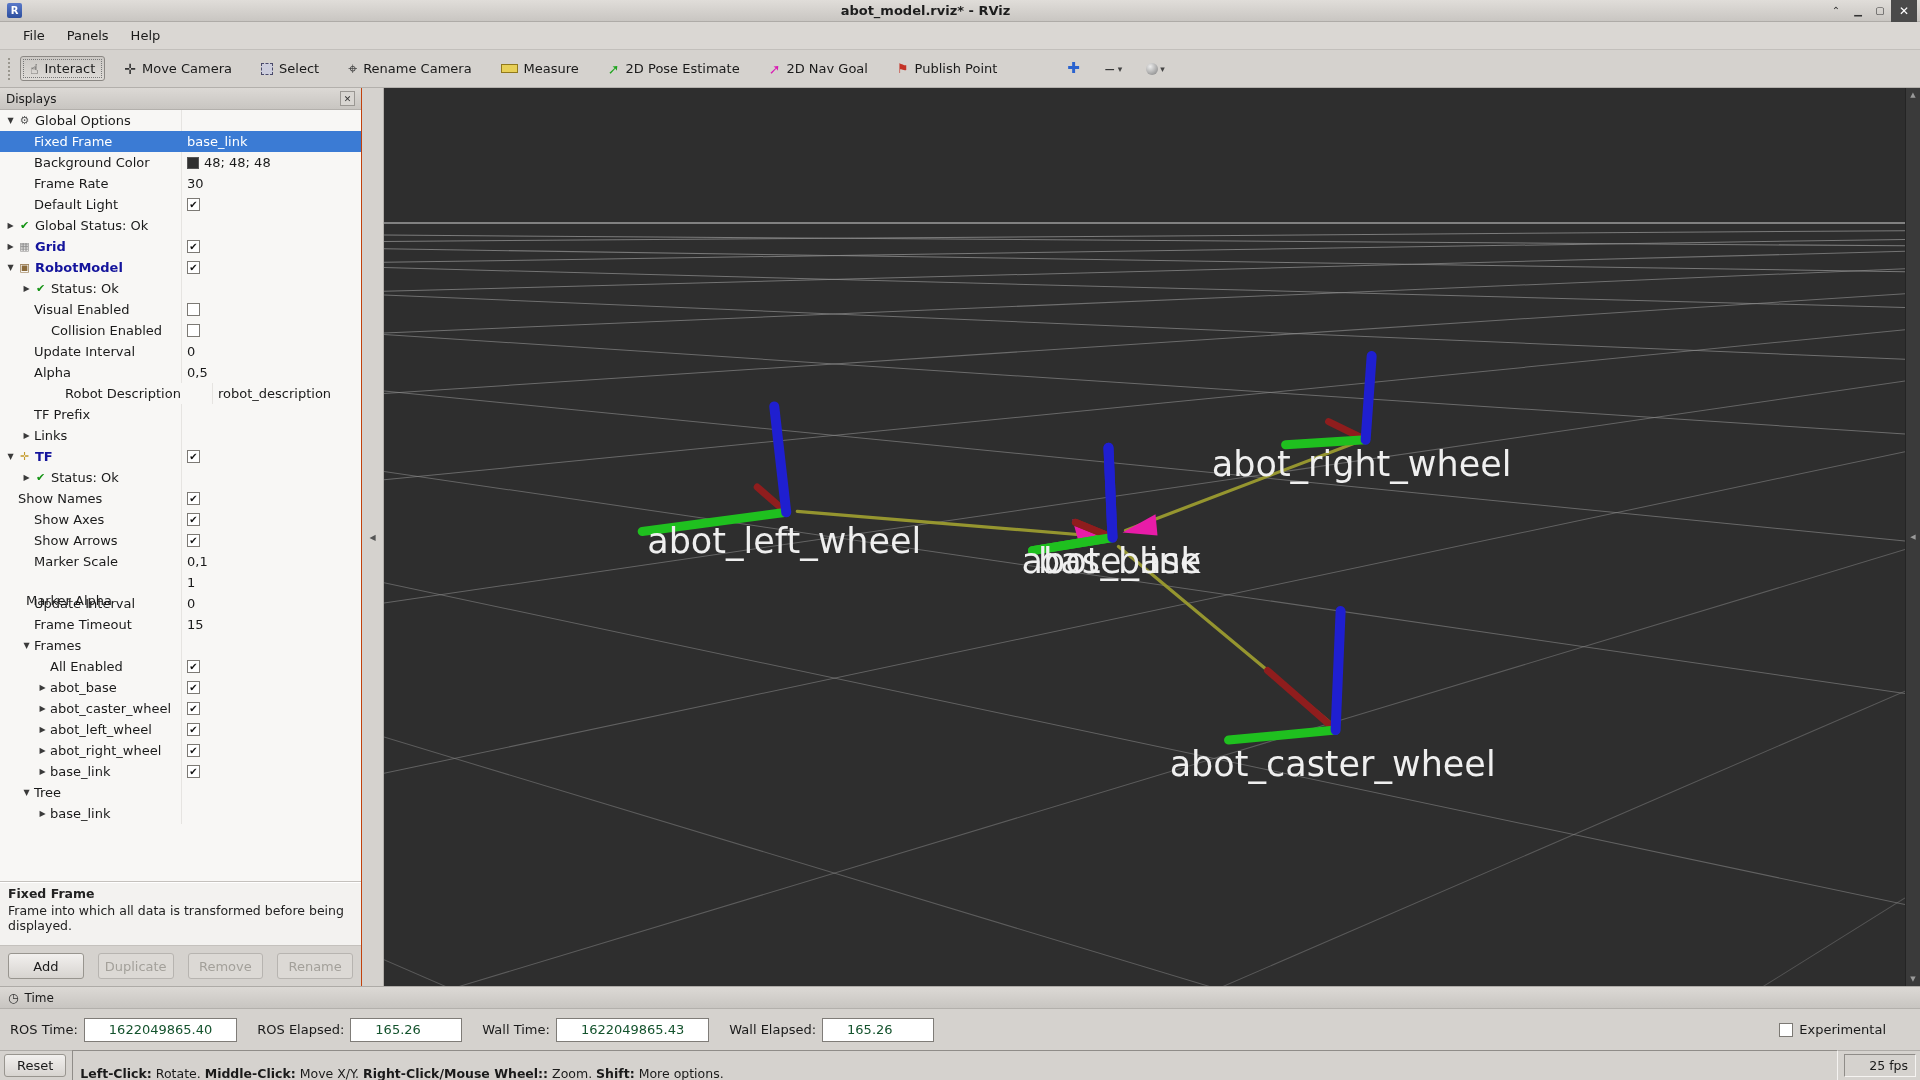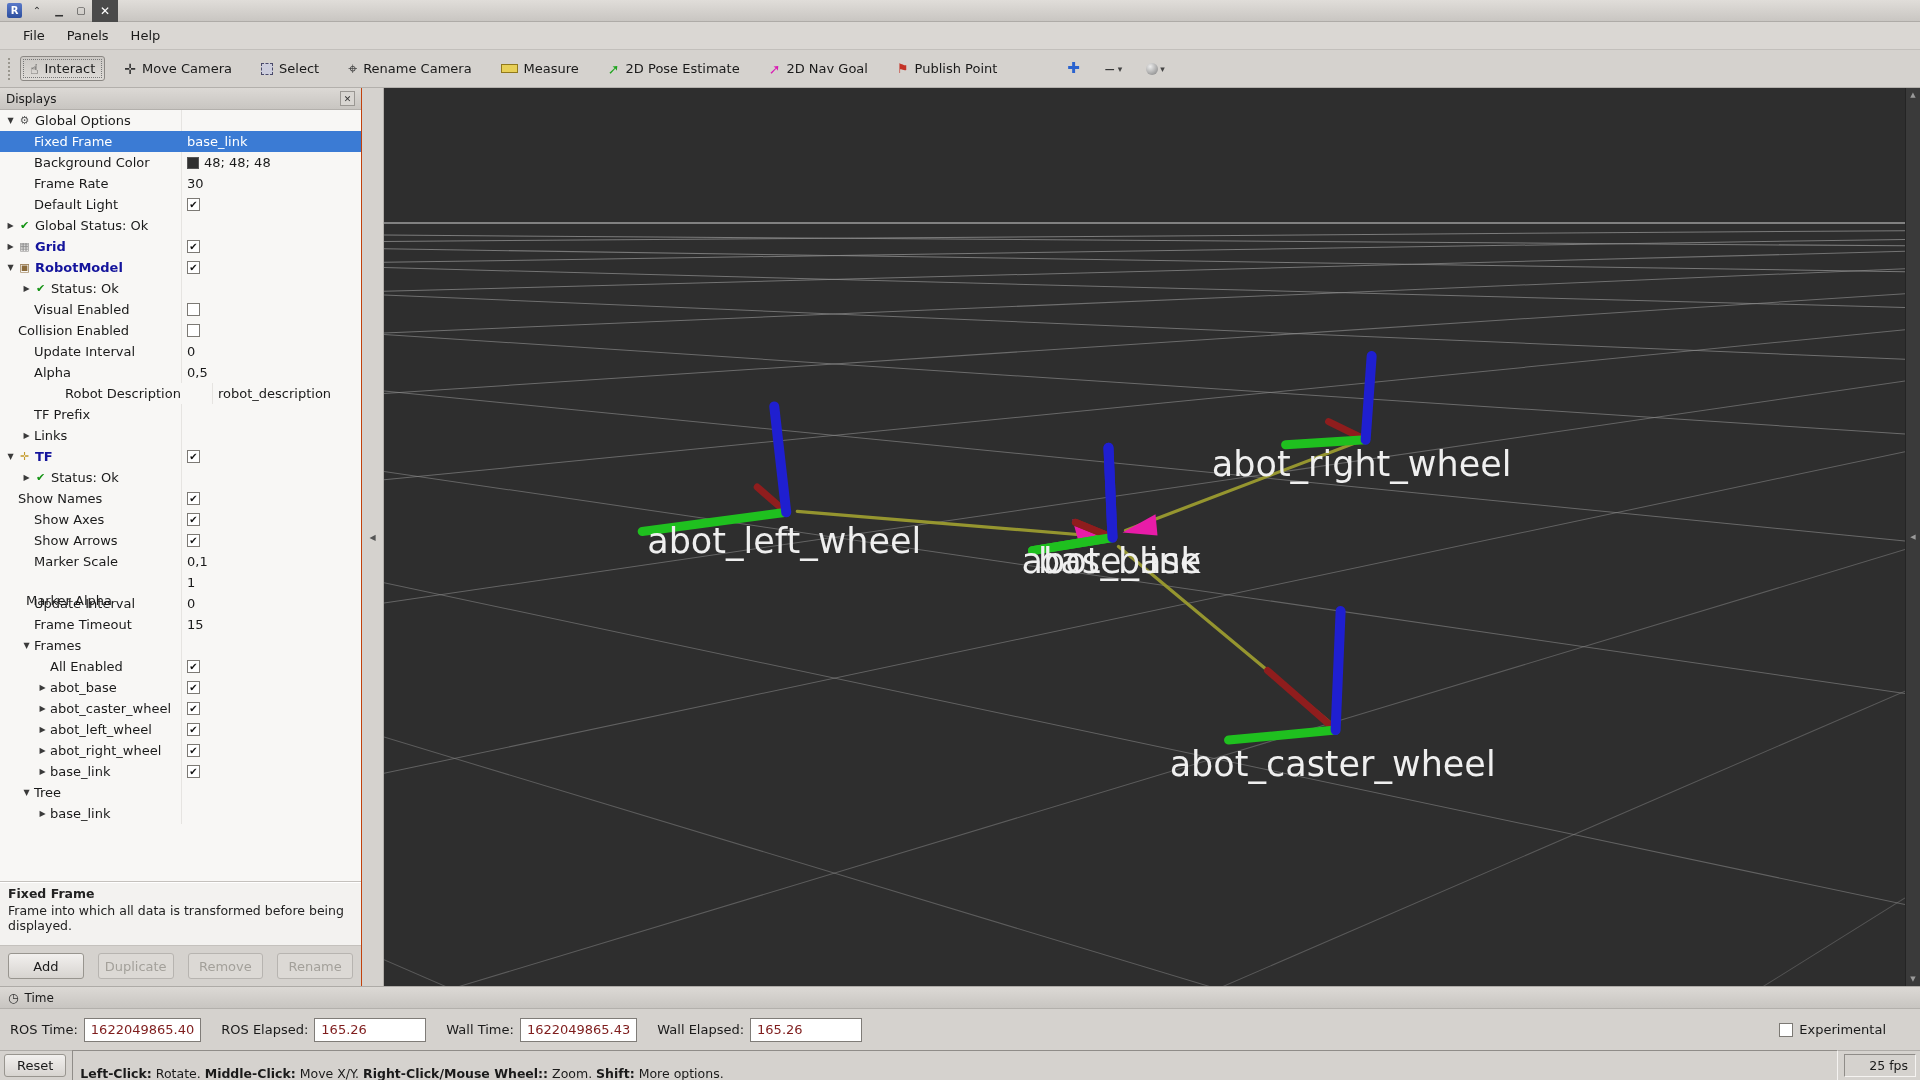--- a/index.html
+++ b/index.html
@@ -74,38 +74,39 @@
   .viewport svg{width:100%;height:100%;display:block}
   .right-strip{width:15px;background:#3a3a3a;border-left:1px solid #242424;display:flex;flex-direction:column;align-items:center;justify-content:space-between;padding:3px 0;color:#9a9a9a;font-size:7px}
 
   
   .time-panel{height:64px;background:#d5d2ce;border-top:1px solid #aeaba7;display:flex;flex-direction:column}
   .time-header{height:22px;background:linear-gradient(#dcd9d5,#c8c5c1);display:flex;align-items:center;gap:6px;padding:0 8px;font-size:12px;border-bottom:1px solid #b3b0ac}
   .clock{font-size:12px;color:#333}
   .time-row{flex:1;display:flex;align-items:center;padding:0 10px}
   .tfield{display:flex;align-items:center;margin-right:20px}
   .tfield label{margin-right:6px;font-size:13px}
-  .tinput{display:inline-block;min-width:112px;height:24px;line-height:22px;background:#fff;border:1px solid #7f7c78;padding:0 6px;font-size:13px;color:#7f1d1d}
+  .tinput{display:inline-block;min-width:112px;height:24px;line-height:22px;background:#fff;border:1px solid #7f7c78;padding:0 24px;font-size:13px;color:#14532d}
   .experimental{margin-left:auto;display:flex;align-items:center;gap:6px;padding-right:24px}
   .xcb{width:14px;height:14px;border:1px solid #7c7974;background:#fff}
 
   
   .statusbar{height:30px;background:#d5d2ce;border-top:1px solid #aeaba7;display:flex;align-items:center;gap:6px;padding:0 4px}
   .reset-btn{height:23px;padding:0 12px;border:1px solid #98958f;border-radius:3px;background:linear-gradient(#f2f0ee,#d7d4d0);font-size:13px;display:flex;align-items:center}
   .hint{flex:1;height:32px;line-height:21px;border:1px solid;border-color:#8f8c88 #f5f3f1 #f5f3f1 #8f8c88;padding:12px 7px;font-size:12.5px;white-space:nowrap;overflow:hidden}
   .hint b{font-weight:bold}
   .fps{width:72px;height:23px;line-height:21px;border:1px solid;border-color:#8f8c88 #f5f3f1 #f5f3f1 #8f8c88;text-align:right;padding:0 7px;font-size:12.5px}
 </style>
 </head>
 <body>
 
 <div class="window">
 
   <div class="titlebar">
     <div class="win-icon">R</div>
+    <div class="title">abot_model.rviz* - RViz</div>
     <div class="tb-btn">⌃</div>
     <div class="tb-btn">▁</div>
     <div class="tb-btn">▢</div>
     <div class="tb-btn close">✕</div>
   </div>
 
   <div class="menubar" id="menubar">
       <div class="menu-item">File</div>
       <div class="menu-item">Panels</div>
       <div class="menu-item">Help</div>
@@ -252,21 +253,21 @@
           <div class="trow">
             <div class="tname" style="padding-left: 20px;">
               <span class="twist"></span>
               <span class="tlabel">Visual Enabled</span>
             </div>
             <div class="tval">
               <span class="cb"></span>
             </div>
           </div>
           <div class="trow">
-            <div class="tname" style="padding-left: 4px;">
+            <div class="tname" style="padding-left: 37px;">
               <span class="twist"></span>
               <span class="tlabel">Collision Enabled</span>
             </div>
             <div class="tval">
               <span class="cb"></span>
             </div>
           </div>
           <div class="trow">
             <div class="tname" style="padding-left: 20px;">
               <span class="twist"></span>

